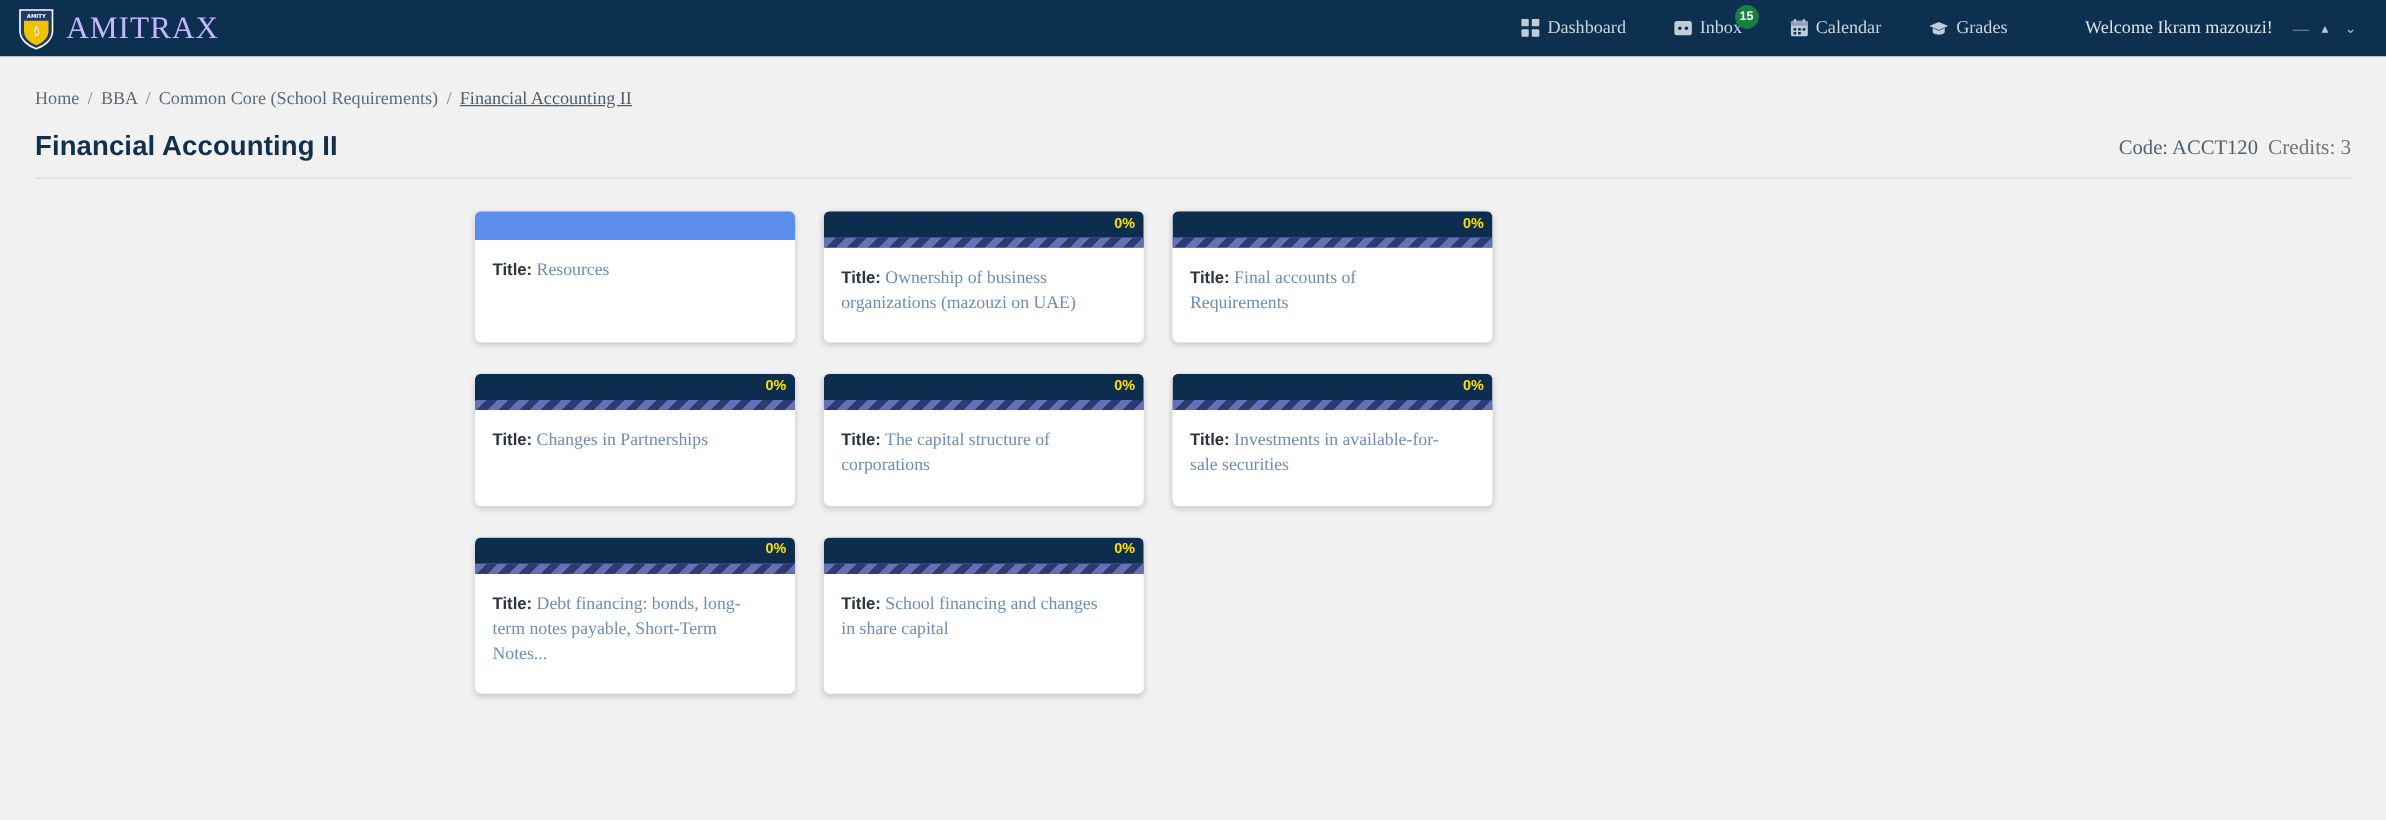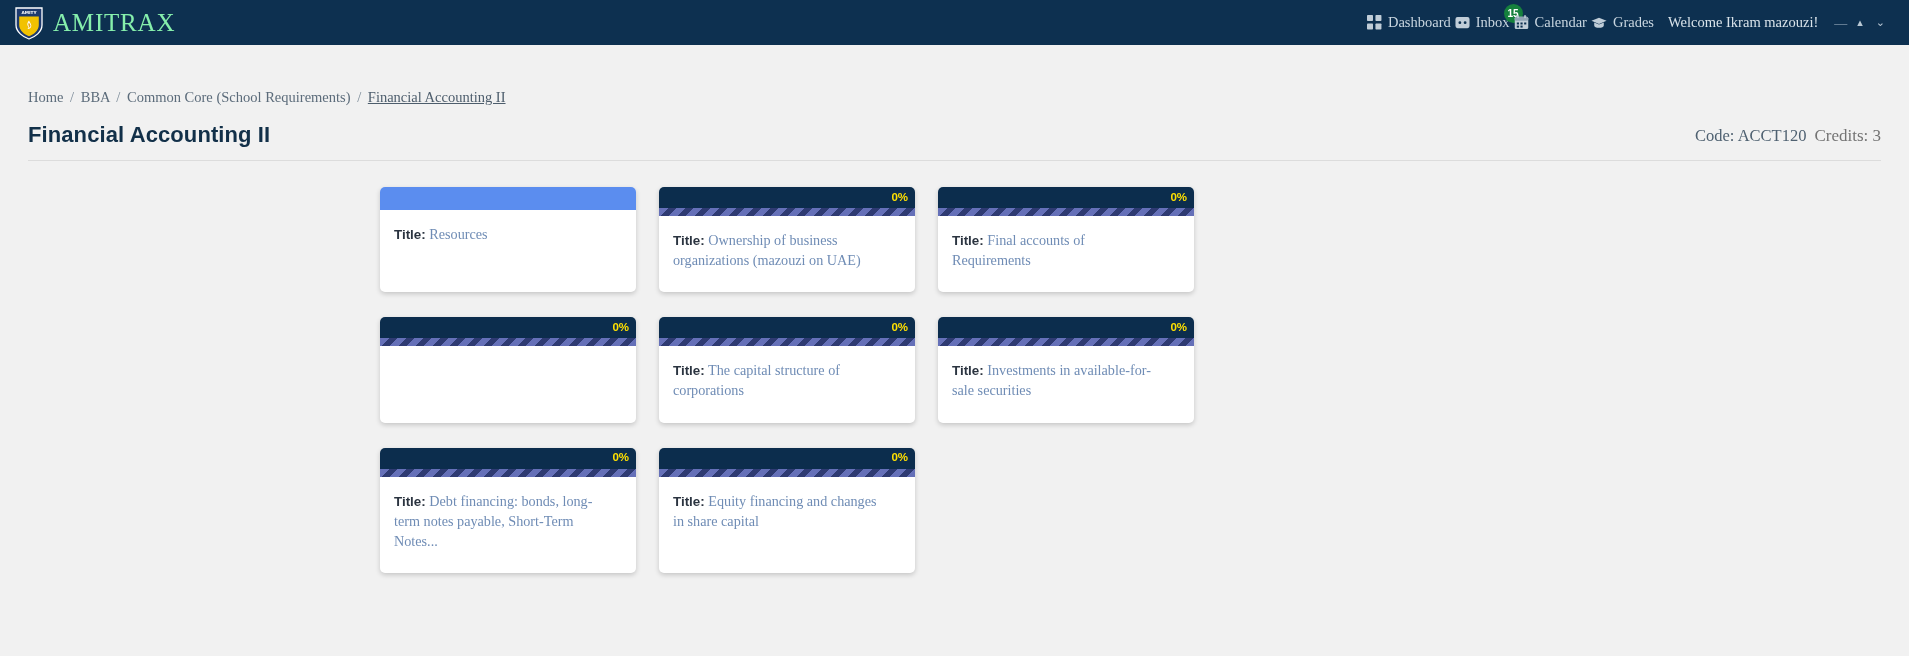--- a/index.html
+++ b/index.html
@@ -16,31 +16,31 @@
     height: 45px;
     background: #0d3050;
     display: flex;
     align-items: center;
     padding: 0 18px 0 14px;
     position: relative;
   }
   .brand { display: flex; align-items: center; gap: 9px; }
   .shield { width: 30px; height: 34px; position: relative; display: block; }
   .brand-name {
-    color: #86efac;
+    color: #c4b5fd;
     font-size: 25px;
     font-weight: 400;
     letter-spacing: 0.8px;
     font-family: "Liberation Serif", serif;
   }
   .nav-right {
     margin-left: auto;
     display: flex;
     align-items: flex-start;
-    gap: 4px;
+    gap: 38px;
     padding-right: 6px;
   }
   .nav-item {
     display: flex;
     align-items: center;
     gap: 6px;
     color: #c9d6e0;
     font-size: 14.5px;
     cursor: pointer;
     position: relative;
@@ -62,30 +62,30 @@
     display: flex;
     align-items: center;
     justify-content: center;
     font-family: "Liberation Sans", sans-serif;
   }
   .welcome {
     color: #d9e3ea;
     font-size: 14.5px;
     white-space: nowrap;
     font-family: "Liberation Serif", serif;
-    margin-left: 10px;
+    margin-left: 24px;
   }
   .user-dash { color: #8fa3b4; font-size: 13px; margin-left: 10px; }
   .user-caret { color: #b9c8d4; font-size: 11px; margin-left: 4px; }
   .user-chev { color: #b9c8d4; font-size: 11px; margin-left: 7px; }
 
   
   .page { padding: 0 28px; }
   .breadcrumb {
-    padding-top: 44px;
+    padding-top: 26px;
     font-size: 14.5px;
     color: #5b6b7a;
     font-family: "Liberation Serif", serif;
   }
   .bc-item { color: #5b6b7a; cursor: pointer; }
   .bc-current { color: #4d5d6c; text-decoration: underline; cursor: pointer; }
   .bc-sep { color: #7b8a98; margin: 0 3px; }
 
   .title-row {
     display: flex;
@@ -306,20 +306,26 @@
             <span>Final accounts of Requirements</span>
           </div>
         </div>
       </div>
 
       <div class="card">
         <div class="card-head">
           <span class="pct">0%</span>
         </div>
         <div class="progress-bar"></div>
+        <div class="card-body">
+          <div class="card-title">
+            <b>Title:</b>
+            <span>Changes in Partnerships</span>
+          </div>
+        </div>
       </div>
 
       <div class="card">
         <div class="card-head">
           <span class="pct">0%</span>
         </div>
         <div class="progress-bar"></div>
         <div class="card-body">
           <div class="card-title">
             <b>Title:</b>
@@ -355,20 +361,20 @@
       </div>
 
       <div class="card">
         <div class="card-head">
           <span class="pct">0%</span>
         </div>
         <div class="progress-bar"></div>
         <div class="card-body">
           <div class="card-title">
             <b>Title:</b>
-            <span>Equity financing and changes in share capital</span>
+            <span>School financing and changes in share capital</span>
           </div>
         </div>
       </div>
 
     </div>
   </div>
 </div>
 
 </body></html>

